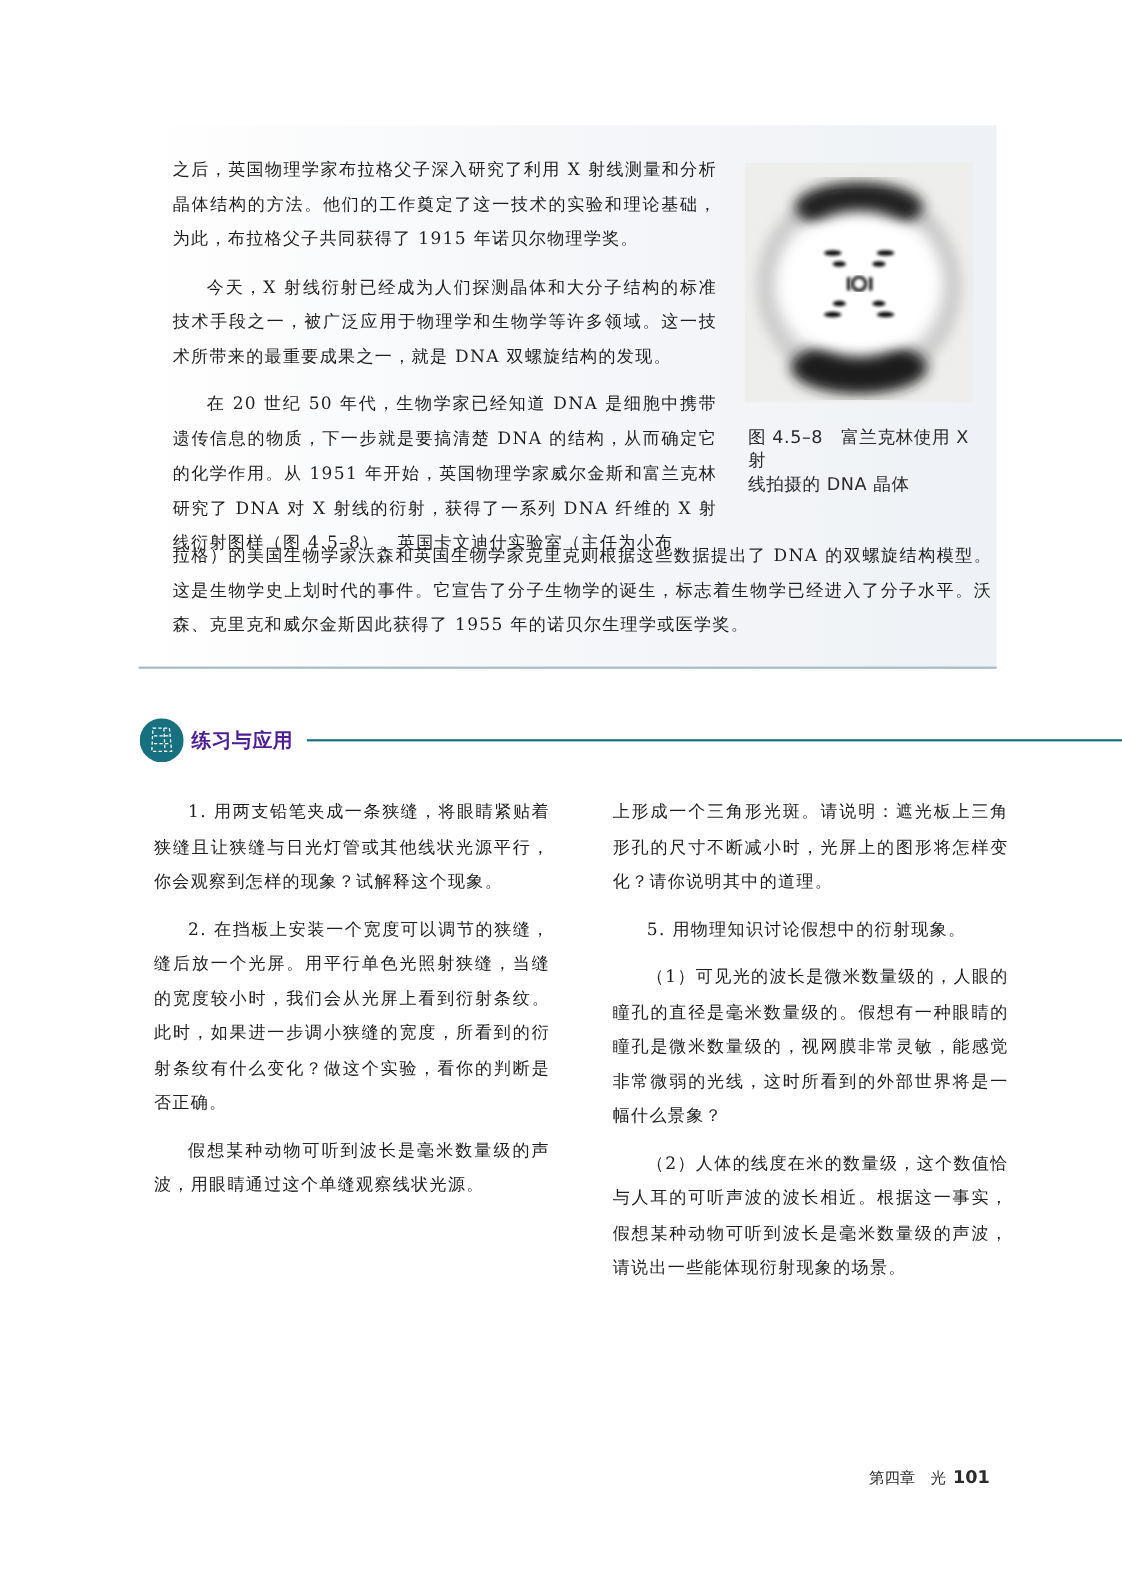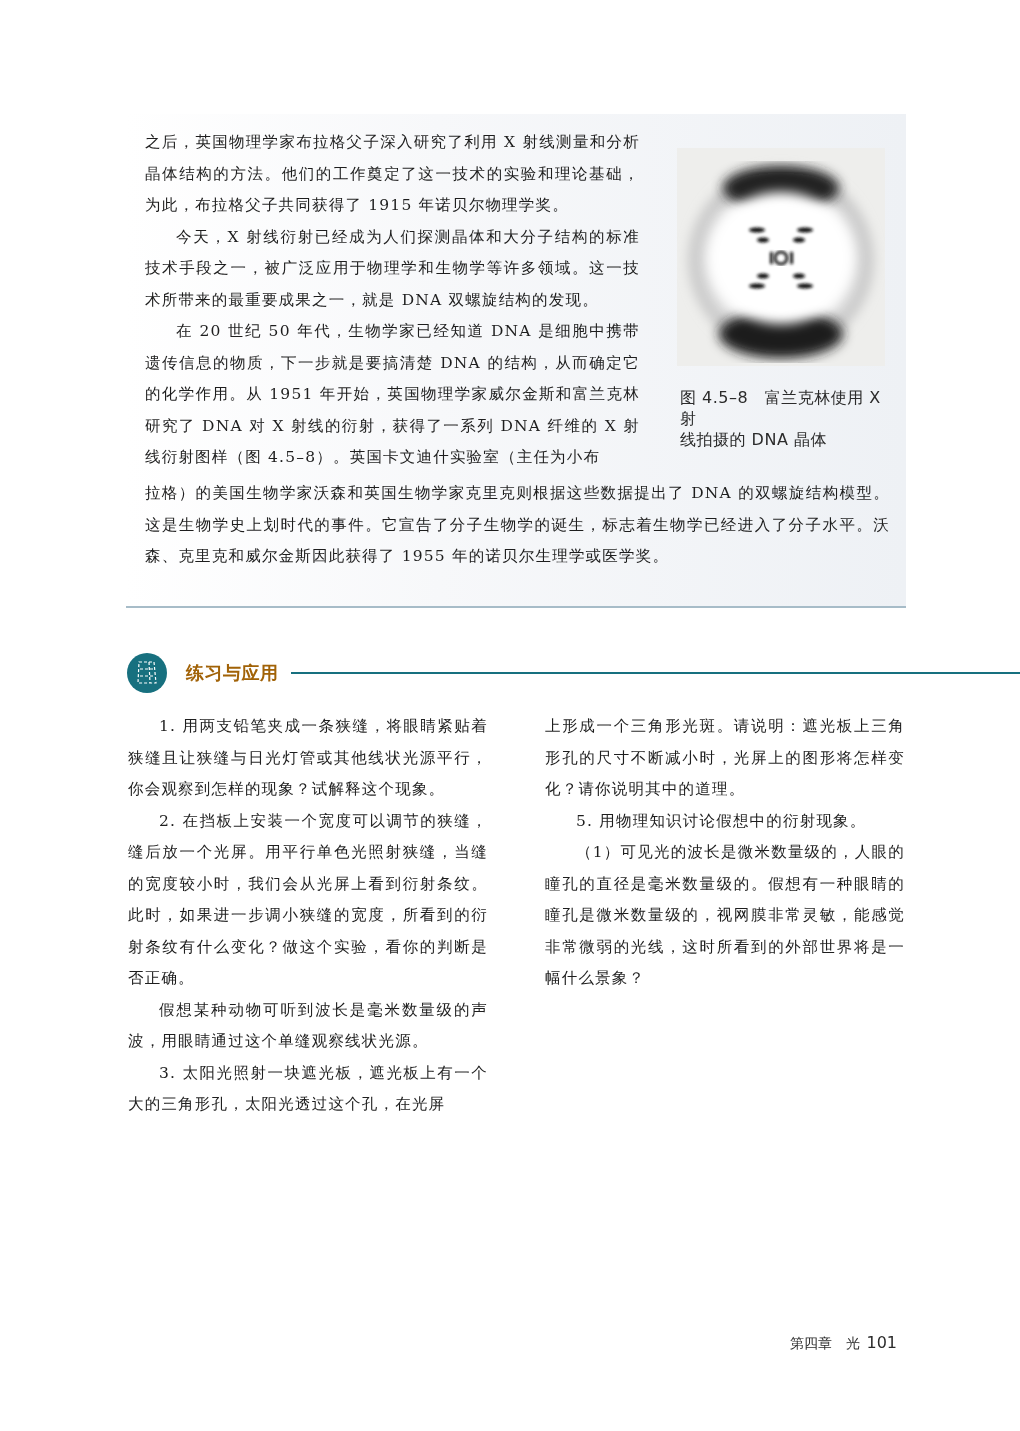--- a/index.html
+++ b/index.html
@@ -12,21 +12,21 @@
   .reading-box {
     position: absolute; left: 126px; top: 114px; width: 780px; height: 494px;
     background: linear-gradient(90deg, #ffffff 0%, #f7f8fa 40%, #eef1f5 100%);
   }
   .reading-box::after {
     content: ""; position: absolute; left: 0; right: 0; bottom: 0; height: 2px;
     background: #a7bcc8;
   }
   .para {
     position: absolute; font-size: 15.5px; line-height: 31.5px;
-    letter-spacing: 1.2px; margin: 0; text-align: justify;
+    letter-spacing: 1.2px; margin: 12px; text-align: justify;
   }
   .indent { text-indent: 2em; }
   .p-top { left: 145px; top: 127px; width: 495px; }
   .p-wide { left: 145px; top: 478px; width: 745px; }
   .figure {
     position: absolute; left: 677px; top: 148px; width: 208px; height: 218px;
     background: #f0f0ef; overflow: hidden;
   }
   .figure svg { display: block; }
   .caption {
@@ -34,33 +34,33 @@
     font-family: "DejaVu Sans", "Liberation Sans", sans-serif;
     font-size: 16px; line-height: 21px; color: #2b2b2b; letter-spacing: 0.5px;
   }
   .section-head {
     position: absolute; left: 127px; top: 652px; height: 42px; right: 0;
     display: flex; align-items: center;
   }
   .section-icon { width: 40px; height: 40px; flex: 0 0 40px; }
   .section-title {
     font-family: "DejaVu Sans", "Liberation Sans", sans-serif; font-weight: bold;
-    color: #a16207; font-size: 18px; margin-left: 19px; letter-spacing: 0.5px;
+    color: #4c1d95; font-size: 18px; margin-left: 7px; letter-spacing: 0.5px;
   }
   .section-rule { flex: 1; height: 2px; background: #17707f; margin-left: 12px; }
   .col { position: absolute; top: 711px; width: 360px; }
   .col-left { left: 128px; }
   .col-right { left: 545px; }
   .col .para { position: static; width: 360px; }
   .footer {
     position: absolute; left: 790px; top: 1333px;
     font-family: "DejaVu Sans", "Liberation Sans", sans-serif;
     font-size: 14px; color: #2b2b2b;
   }
-  .footer .page-num { font-size: 16px; margin-left: 2px; }
+  .footer .page-num { font-size: 16px; margin-left: 2px; font-weight: bold; }
 </style>
 </head>
 <body>
 
 <div class="reading-box"></div>
 
 <div class="p-top" style="position:absolute;">
   <p class="para" style="position:static;width:495px;">之后，英国物理学家布拉格父子深入研究了利用 X 射线测量和分析晶体结构的方法。他们的工作奠定了这一技术的实验和理论基础，为此，布拉格父子共同获得了 1915 年诺贝尔物理学奖。</p>
   <p class="para indent" style="position:static;width:495px;">今天，X 射线衍射已经成为人们探测晶体和大分子结构的标准技术手段之一，被广泛应用于物理学和生物学等许多领域。这一技术所带来的最重要成果之一，就是 DNA 双螺旋结构的发现。</p>
   <p class="para indent" style="position:static;width:495px;">在 20 世纪 50 年代，生物学家已经知道 DNA 是细胞中携带遗传信息的物质，下一步就是要搞清楚 DNA 的结构，从而确定它的化学作用。从 1951 年开始，英国物理学家威尔金斯和富兰克林研究了 DNA 对 X 射线的衍射，获得了一系列 DNA 纤维的 X 射线衍射图样（图 4.5–8）。英国卡文迪什实验室（主任为小布</p>
@@ -121,25 +121,25 @@
     </g>
   </svg>
   <span class="section-title">练习与应用</span>
   <div class="section-rule"></div>
 </div>
 
 <div class="col col-left">
   <p class="para indent">1. 用两支铅笔夹成一条狭缝，将眼睛紧贴着狭缝且让狭缝与日光灯管或其他线状光源平行，你会观察到怎样的现象？试解释这个现象。</p>
   <p class="para indent">2. 在挡板上安装一个宽度可以调节的狭缝，缝后放一个光屏。用平行单色光照射狭缝，当缝的宽度较小时，我们会从光屏上看到衍射条纹。此时，如果进一步调小狭缝的宽度，所看到的衍射条纹有什么变化？做这个实验，看你的判断是否正确。</p>
   <p class="para indent">假想某种动物可听到波长是毫米数量级的声波，用眼睛通过这个单缝观察线状光源。</p>
-  <p class="para indent">3. 太阳光照射一块遮光板，遮光板上有一个大的三角形孔，太阳光透过这个孔，在光屏</p>
 </div>
 
 <div class="col col-right">
   <p class="para">上形成一个三角形光斑。请说明：遮光板上三角形孔的尺寸不断减小时，光屏上的图形将怎样变化？请你说明其中的道理。</p>
   <p class="para indent">5. 用物理知识讨论假想中的衍射现象。</p>
   <p class="para indent">（1）可见光的波长是微米数量级的，人眼的瞳孔的直径是毫米数量级的。假想有一种眼睛的瞳孔是微米数量级的，视网膜非常灵敏，能感觉非常微弱的光线，这时所看到的外部世界将是一幅什么景象？</p>
+  <p class="para indent">（2）人体的线度在米的数量级，这个数值恰与人耳的可听声波的波长相近。根据这一事实，假想某种动物可听到波长是毫米数量级的声波，请说出一些能体现衍射现象的场景。</p>
 </div>
 
 <div class="footer">
   <span>第四章　光</span>
   <span class="page-num">101</span>
 </div>
 
 </body></html>

